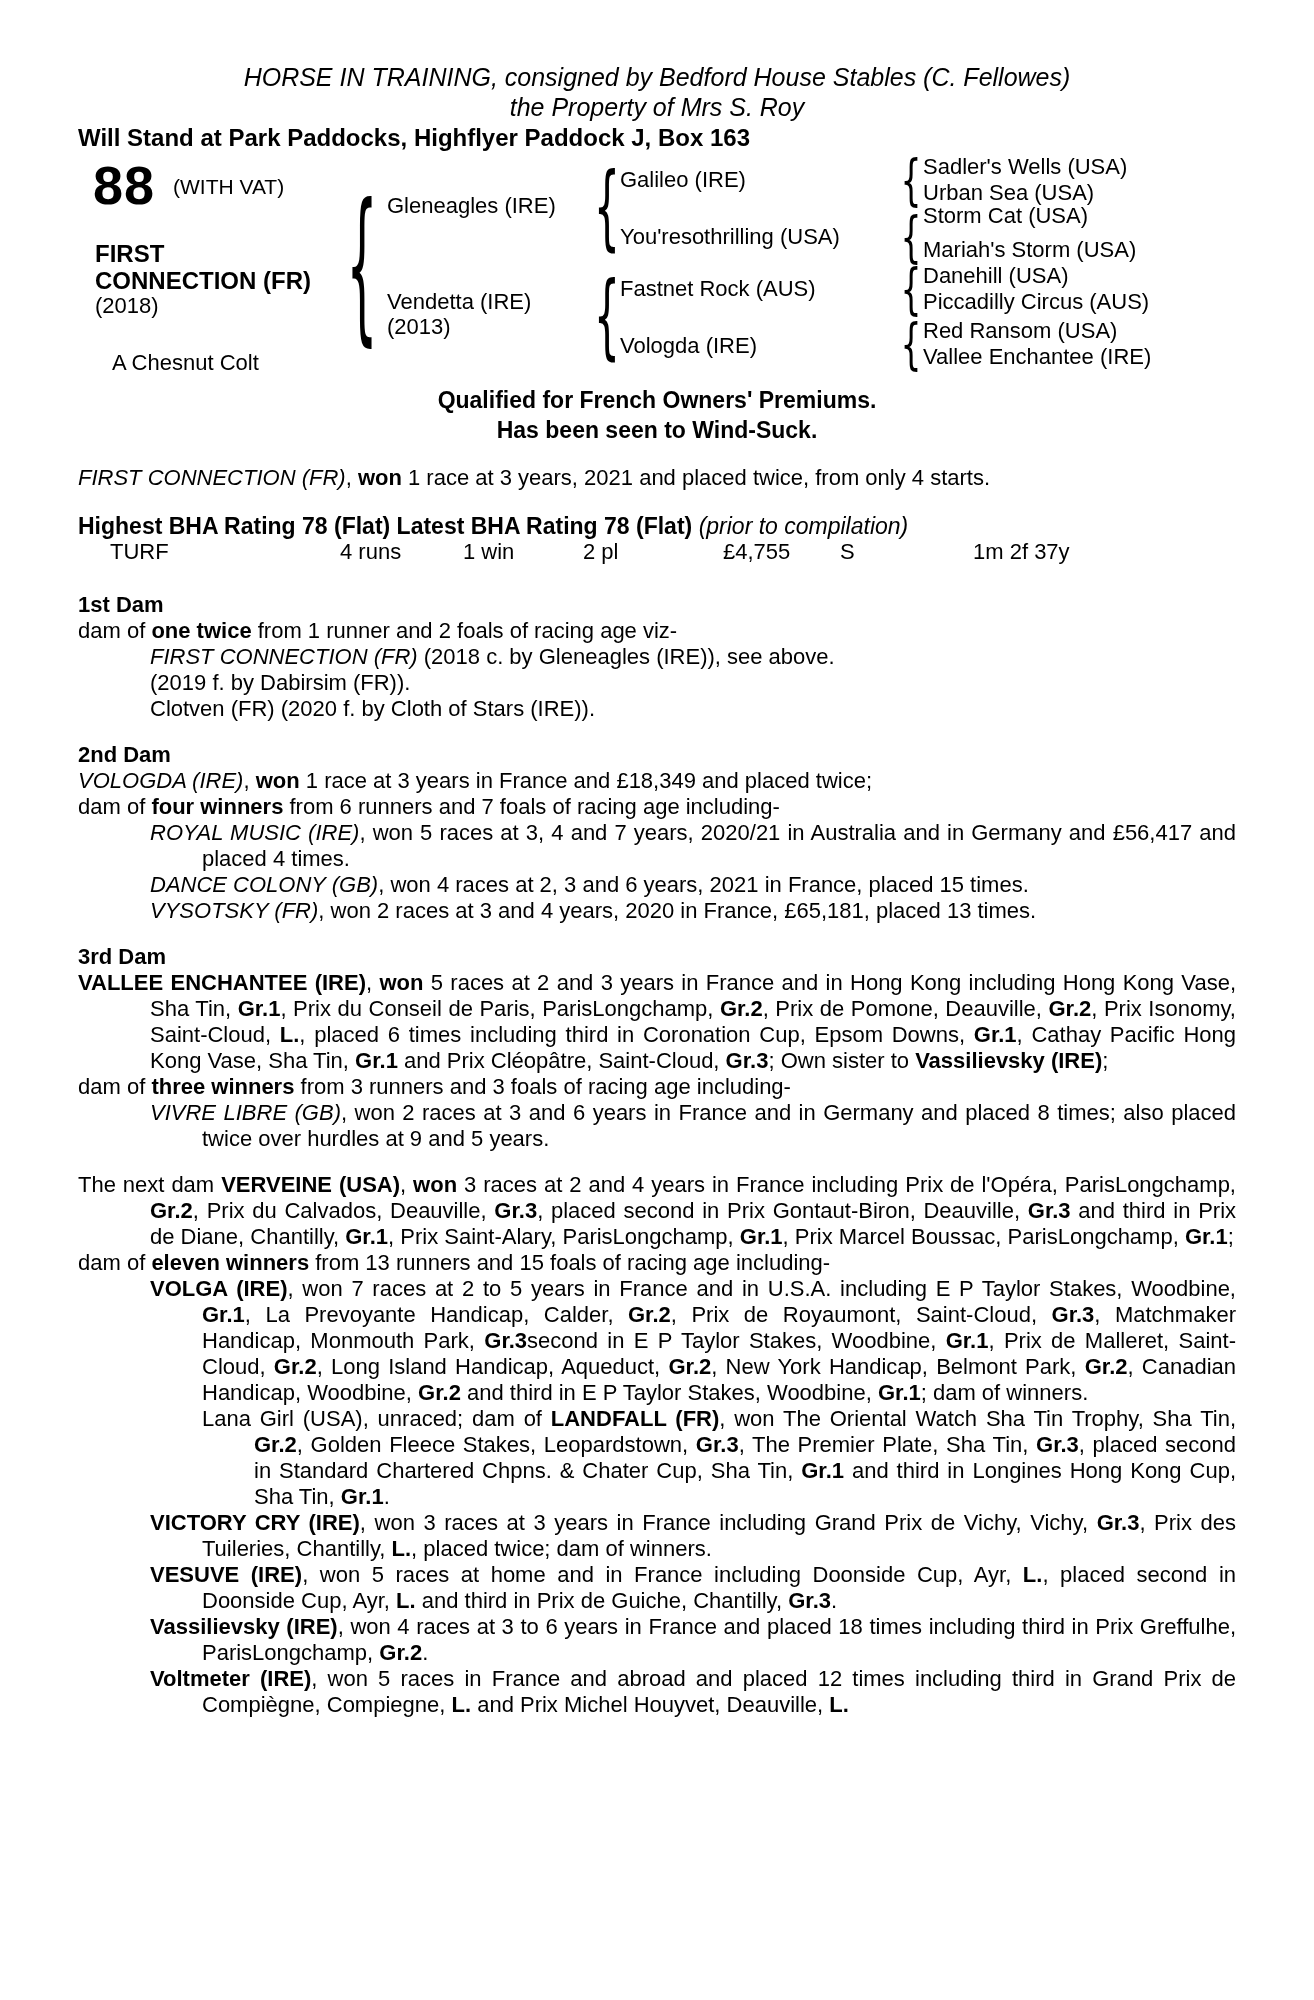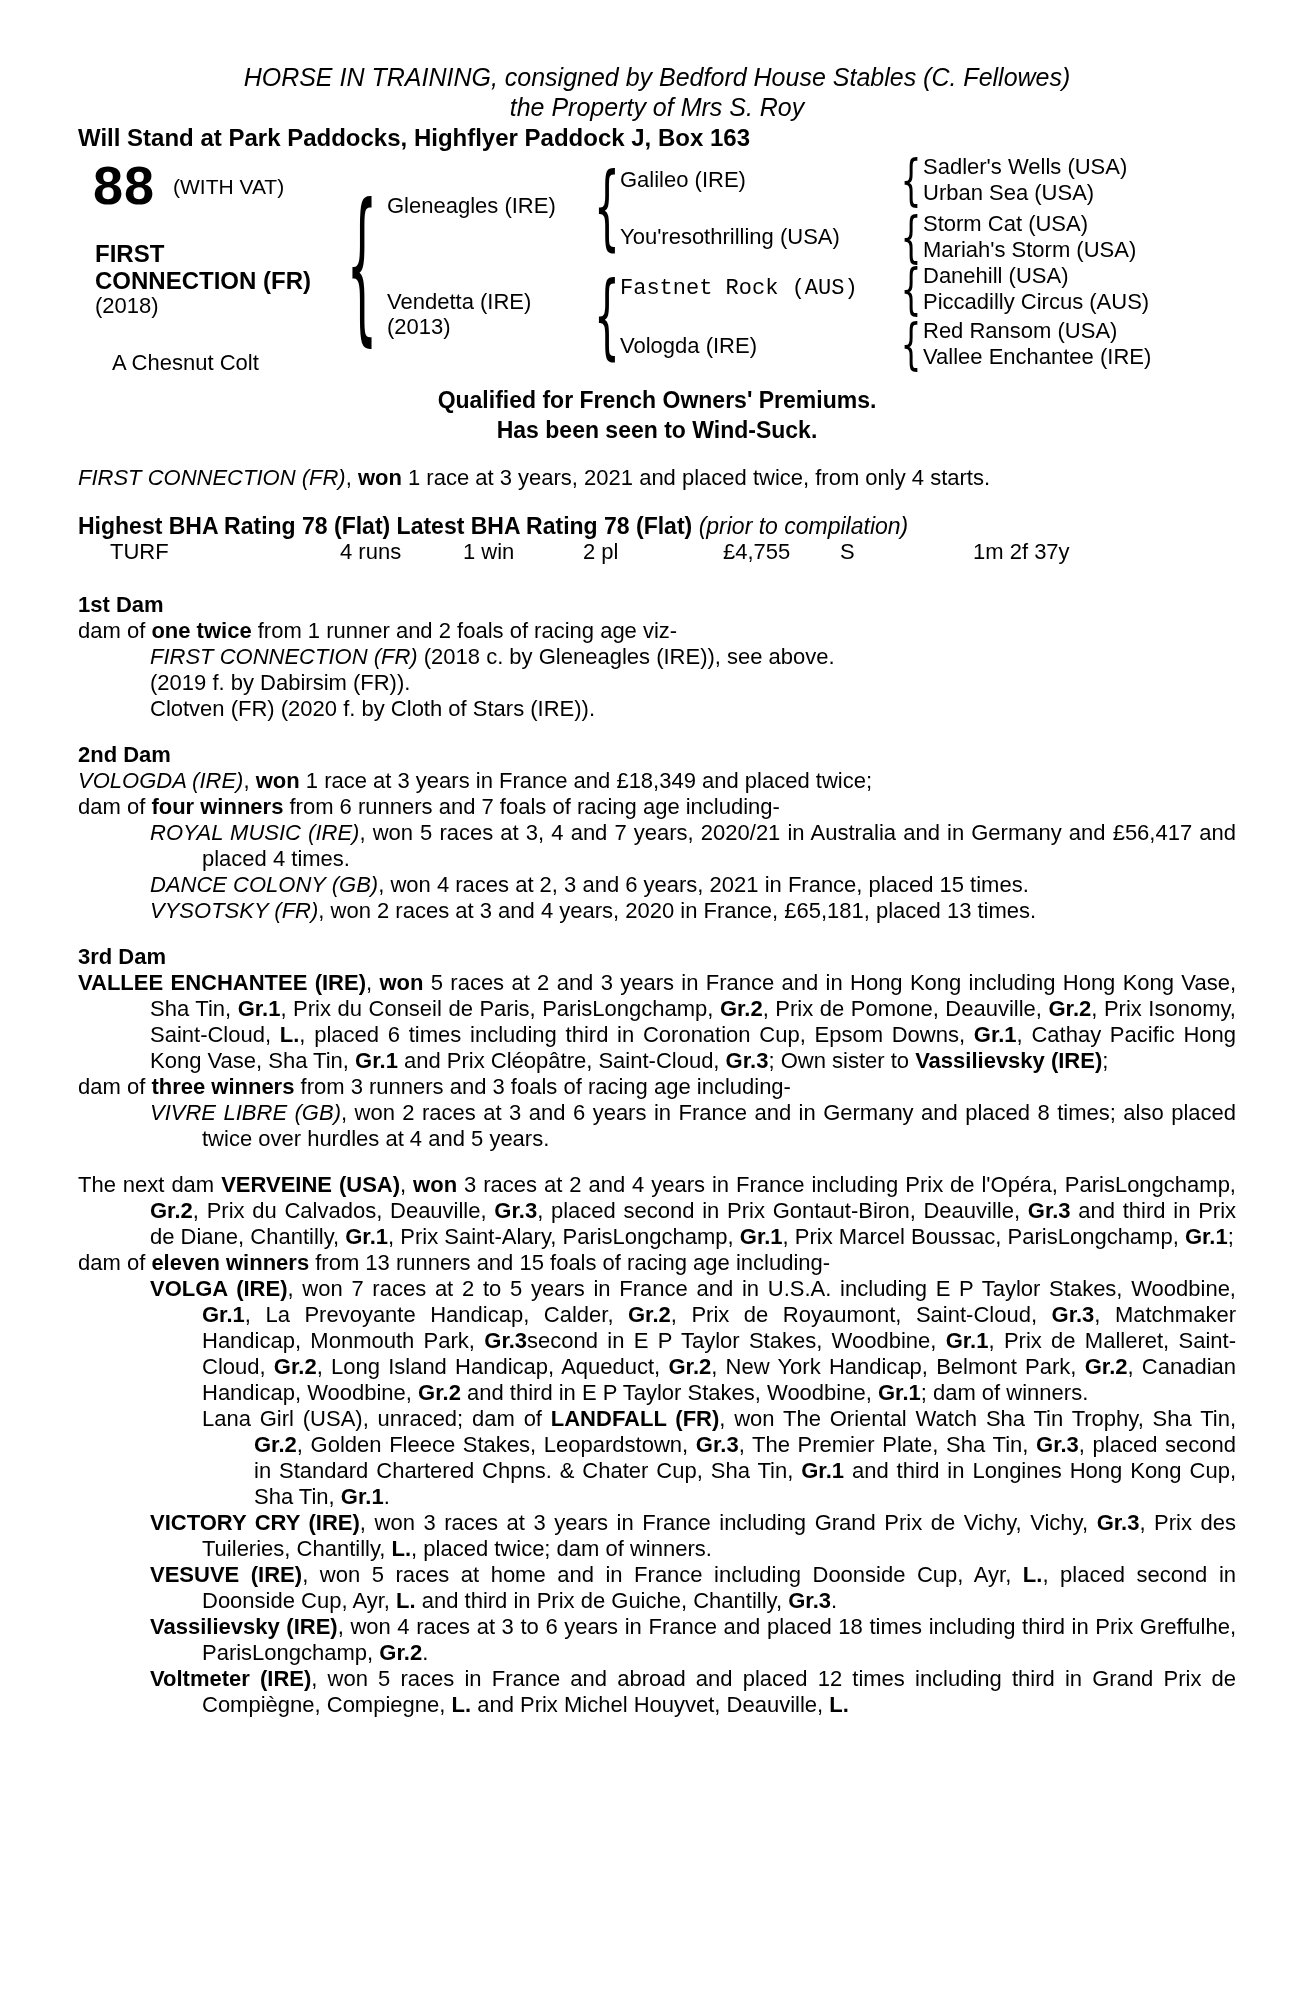--- a/index.html
+++ b/index.html
@@ -76,31 +76,31 @@
 
     <div class="ped-abs" style="left:309px; top:42px;">Gleneagles (IRE)</div>
     <div class="ped-abs" style="left:309px; top:138px;">Vendetta (IRE)</div>
     <div class="ped-abs" style="left:309px; top:163px;">(2013)</div>
 
     <div class="brace brace-mid" style="left:516px; top:10px; height:92px; width:26px;">{</div>
     <div class="brace brace-mid" style="left:516px; top:119px; height:92px; width:26px;">{</div>
 
     <div class="ped-abs" style="left:542px; top:16px;">Galileo (IRE)</div>
     <div class="ped-abs" style="left:542px; top:73px;">You'resothrilling (USA)</div>
-    <div class="ped-abs" style="left:542px; top:125px;font-family:Liberation Mono, monospace;">Fastnet Rock (AUS)</div>
+    <div class="ped-abs" style="left:542px; top:125px;">Fastnet Rock (AUS)</div>
     <div class="ped-abs" style="left:542px; top:182px;">Vologda (IRE)</div>
 
     <div class="brace brace-gg" style="left:822px; top:1px;   height:54px; width:22px;">{</div>
     <div class="brace brace-gg" style="left:822px; top:58px;  height:54px; width:22px;">{</div>
     <div class="brace brace-gg" style="left:822px; top:110px; height:54px; width:22px;">{</div>
     <div class="brace brace-gg" style="left:822px; top:165px; height:54px; width:22px;">{</div>
 
     <div class="ped-abs" style="left:845px; top:3px;">Sadler's Wells (USA)</div>
     <div class="ped-abs" style="left:845px; top:29px;">Urban Sea (USA)</div>
-    <div class="ped-abs" style="left:845px; top:60px;">Storm Cat (USA)</div>
+    <div class="ped-abs" style="left:845px; top:52px;">Storm Cat (USA)</div>
     <div class="ped-abs" style="left:845px; top:86px;">Mariah's Storm (USA)</div>
     <div class="ped-abs" style="left:845px; top:112px;">Danehill (USA)</div>
     <div class="ped-abs" style="left:845px; top:138px;">Piccadilly Circus (AUS)</div>
     <div class="ped-abs" style="left:845px; top:167px;">Red Ransom (USA)</div>
     <div class="ped-abs" style="left:845px; top:193px;">Vallee Enchantee (IRE)</div>
   </div>
 
   <div class="notices">
     <div>Qualified for French Owners' Premiums.</div>
     <div>Has been seen to Wind-Suck.</div>
@@ -133,21 +133,21 @@
         <p class="para level-0"><span class="seg-i">VOLOGDA (IRE)</span><span>, </span><span class="seg-b">won</span><span> 1 race at 3 years in France and £18,349 and placed twice;</span></p>
         <p class="para level-0"><span>dam of </span><span class="seg-b">four winners</span><span> from 6 runners and 7 foals of racing age including-</span></p>
         <p class="para level-1"><span class="seg-i">ROYAL MUSIC (IRE)</span><span>, won 5 races at 3, 4 and 7 years, 2020/21 in Australia and in Germany and £56,417 and placed 4 times.</span></p>
         <p class="para level-1"><span class="seg-i">DANCE COLONY (GB)</span><span>, won 4 races at 2, 3 and 6 years, 2021 in France, placed 15 times.</span></p>
         <p class="para level-1"><span class="seg-i">VYSOTSKY (FR)</span><span>, won 2 races at 3 and 4 years, 2020 in France, £65,181, placed 13 times.</span></p>
       </section>
       <section class="dam-section">
         <div class="dam-heading">3rd Dam</div>
         <p class="para level-0"><span class="seg-b">VALLEE ENCHANTEE (IRE)</span><span>, </span><span class="seg-b">won</span><span> 5 races at 2 and 3 years in France and in Hong Kong including Hong Kong Vase, Sha Tin, </span><span class="seg-b">Gr.1</span><span>, Prix du Conseil de Paris, ParisLongchamp, </span><span class="seg-b">Gr.2</span><span>, Prix de Pomone, Deauville, </span><span class="seg-b">Gr.2</span><span>, Prix Isonomy, Saint-Cloud, </span><span class="seg-b">L.</span><span>, placed 6 times including third in Coronation Cup, Epsom Downs, </span><span class="seg-b">Gr.1</span><span>, Cathay Pacific Hong Kong Vase, Sha Tin, </span><span class="seg-b">Gr.1</span><span> and Prix Cléopâtre, Saint-Cloud, </span><span class="seg-b">Gr.3</span><span>; Own sister to </span><span class="seg-b">Vassilievsky (IRE)</span><span>;</span></p>
         <p class="para level-0"><span>dam of </span><span class="seg-b">three winners</span><span> from 3 runners and 3 foals of racing age including-</span></p>
-        <p class="para level-1"><span class="seg-i">VIVRE LIBRE (GB)</span><span>, won 2 races at 3 and 6 years in France and in Germany and placed 8 times; also placed twice over hurdles at 4 and 5 years.</span></p>
+        <p class="para level-1"><span class="seg-i">VIVRE LIBRE (GB)</span><span>, won 2 races at 3 and 6 years in France and in Germany and placed 8 times; also placed twice over hurdles at 9 and 5 years.</span></p>
       </section>
       <section class="dam-section">
         <p class="para level-0"><span>The next dam </span><span class="seg-b">VERVEINE (USA)</span><span>, </span><span class="seg-b">won</span><span> 3 races at 2 and 4 years in France including Prix de l'Opéra, ParisLongchamp, </span><span class="seg-b">Gr.2</span><span>, Prix du Calvados, Deauville, </span><span class="seg-b">Gr.3</span><span>, placed second in Prix Gontaut-Biron, Deauville, </span><span class="seg-b">Gr.3</span><span> and third in Prix de Diane, Chantilly, </span><span class="seg-b">Gr.1</span><span>, Prix Saint-Alary, ParisLongchamp, </span><span class="seg-b">Gr.1</span><span>, Prix Marcel Boussac, ParisLongchamp, </span><span class="seg-b">Gr.1</span><span>;</span></p>
         <p class="para level-0"><span>dam of </span><span class="seg-b">eleven winners</span><span> from 13 runners and 15 foals of racing age including-</span></p>
         <p class="para level-1"><span class="seg-b">VOLGA (IRE)</span><span>, won 7 races at 2 to 5 years in France and in U.S.A. including E P Taylor Stakes, Woodbine, </span><span class="seg-b">Gr.1</span><span>, La Prevoyante Handicap, Calder, </span><span class="seg-b">Gr.2</span><span>, Prix de Royaumont, Saint-Cloud, </span><span class="seg-b">Gr.3</span><span>, Matchmaker Handicap, Monmouth Park, </span><span class="seg-b">Gr.3</span><span>second in E P Taylor Stakes, Woodbine, </span><span class="seg-b">Gr.1</span><span>, Prix de Malleret, Saint-Cloud, </span><span class="seg-b">Gr.2</span><span>, Long Island Handicap, Aqueduct, </span><span class="seg-b">Gr.2</span><span>, New York Handicap, Belmont Park, </span><span class="seg-b">Gr.2</span><span>, Canadian Handicap, Woodbine, </span><span class="seg-b">Gr.2</span><span> and third in E P Taylor Stakes, Woodbine, </span><span class="seg-b">Gr.1</span><span>; dam of winners.</span></p>
         <p class="para level-2"><span>Lana Girl (USA), unraced; dam of </span><span class="seg-b">LANDFALL (FR)</span><span>, won The Oriental Watch Sha Tin Trophy, Sha Tin, </span><span class="seg-b">Gr.2</span><span>, Golden Fleece Stakes, Leopardstown, </span><span class="seg-b">Gr.3</span><span>, The Premier Plate, Sha Tin, </span><span class="seg-b">Gr.3</span><span>, placed second in Standard Chartered Chpns. &amp; Chater Cup, Sha Tin, </span><span class="seg-b">Gr.1</span><span> and third in Longines Hong Kong Cup, Sha Tin, </span><span class="seg-b">Gr.1</span><span>.</span></p>
         <p class="para level-1"><span class="seg-b">VICTORY CRY (IRE)</span><span>, won 3 races at 3 years in France including Grand Prix de Vichy, Vichy, </span><span class="seg-b">Gr.3</span><span>, Prix des Tuileries, Chantilly, </span><span class="seg-b">L.</span><span>, placed twice; dam of winners.</span></p>
         <p class="para level-1"><span class="seg-b">VESUVE (IRE)</span><span>, won 5 races at home and in France including Doonside Cup, Ayr, </span><span class="seg-b">L.</span><span>, placed second in Doonside Cup, Ayr, </span><span class="seg-b">L.</span><span> and third in Prix de Guiche, Chantilly, </span><span class="seg-b">Gr.3</span><span>.</span></p>
         <p class="para level-1"><span class="seg-b">Vassilievsky (IRE)</span><span>, won 4 races at 3 to 6 years in France and placed 18 times including third in Prix Greffulhe, ParisLongchamp, </span><span class="seg-b">Gr.2</span><span>.</span></p>
         <p class="para level-1"><span class="seg-b">Voltmeter (IRE)</span><span>, won 5 races in France and abroad and placed 12 times including third in Grand Prix de Compiègne, Compiegne, </span><span class="seg-b">L.</span><span> and Prix Michel Houyvet, Deauville, </span><span class="seg-b">L.</span></p>

